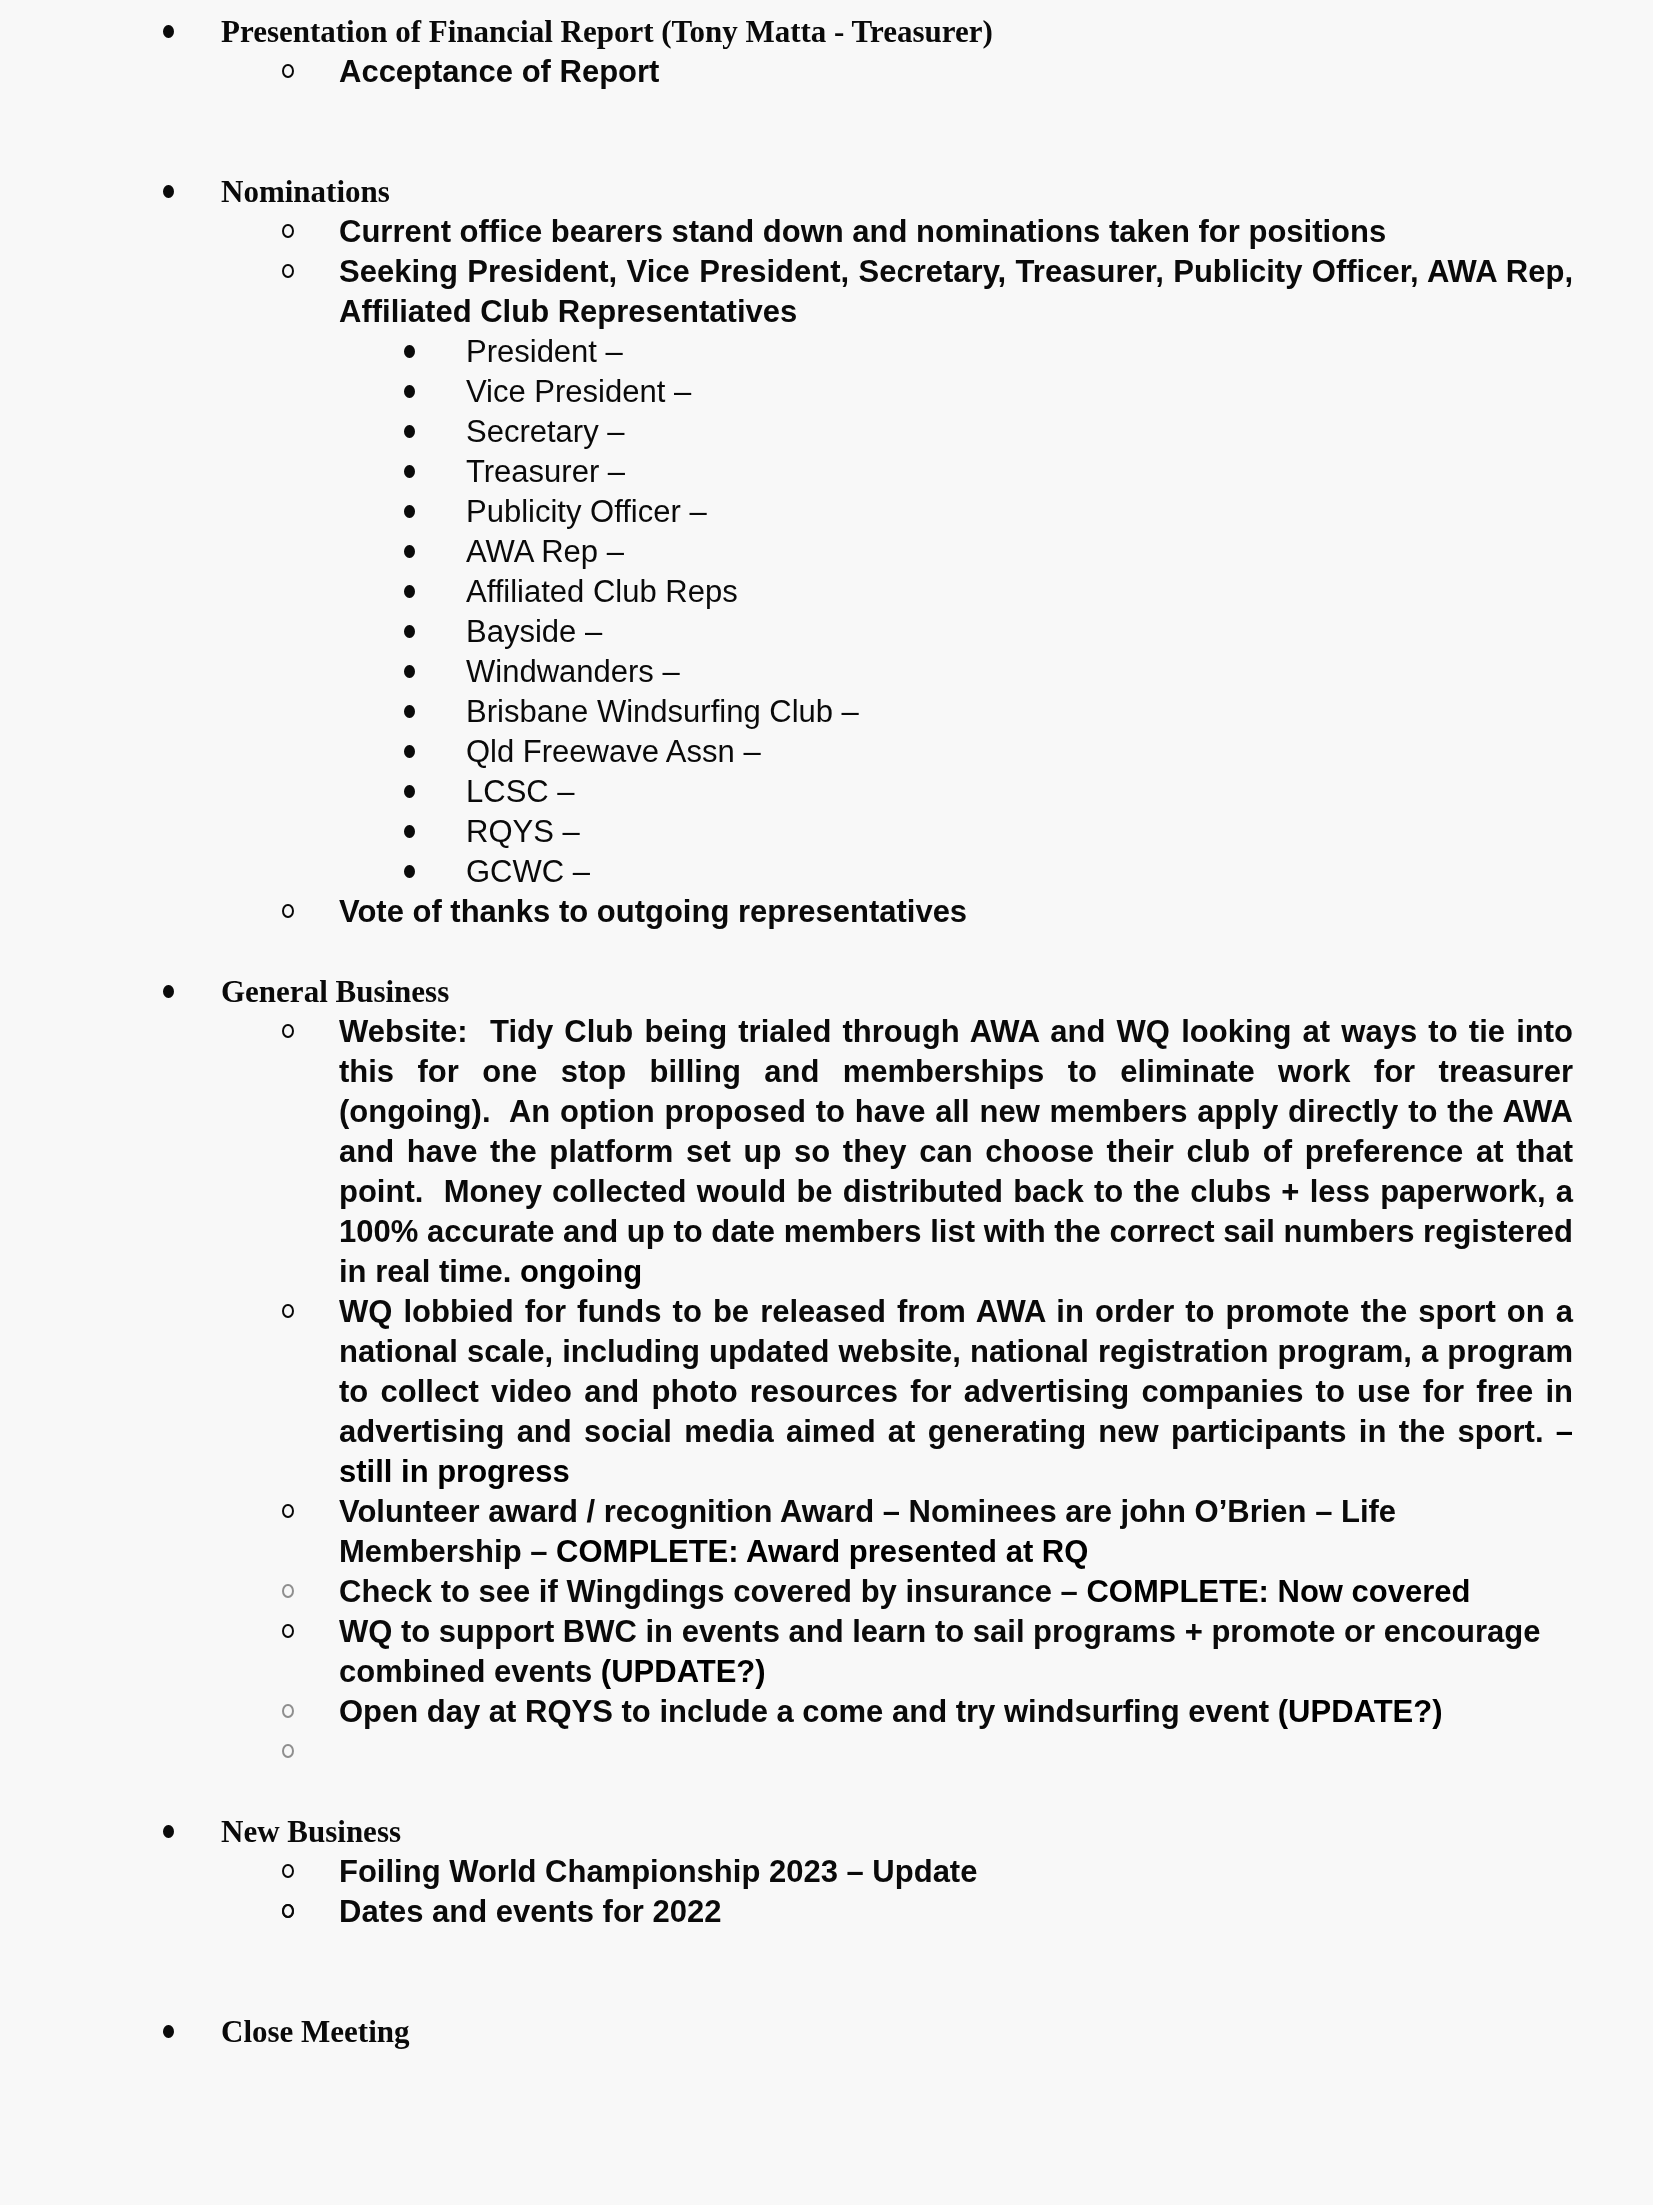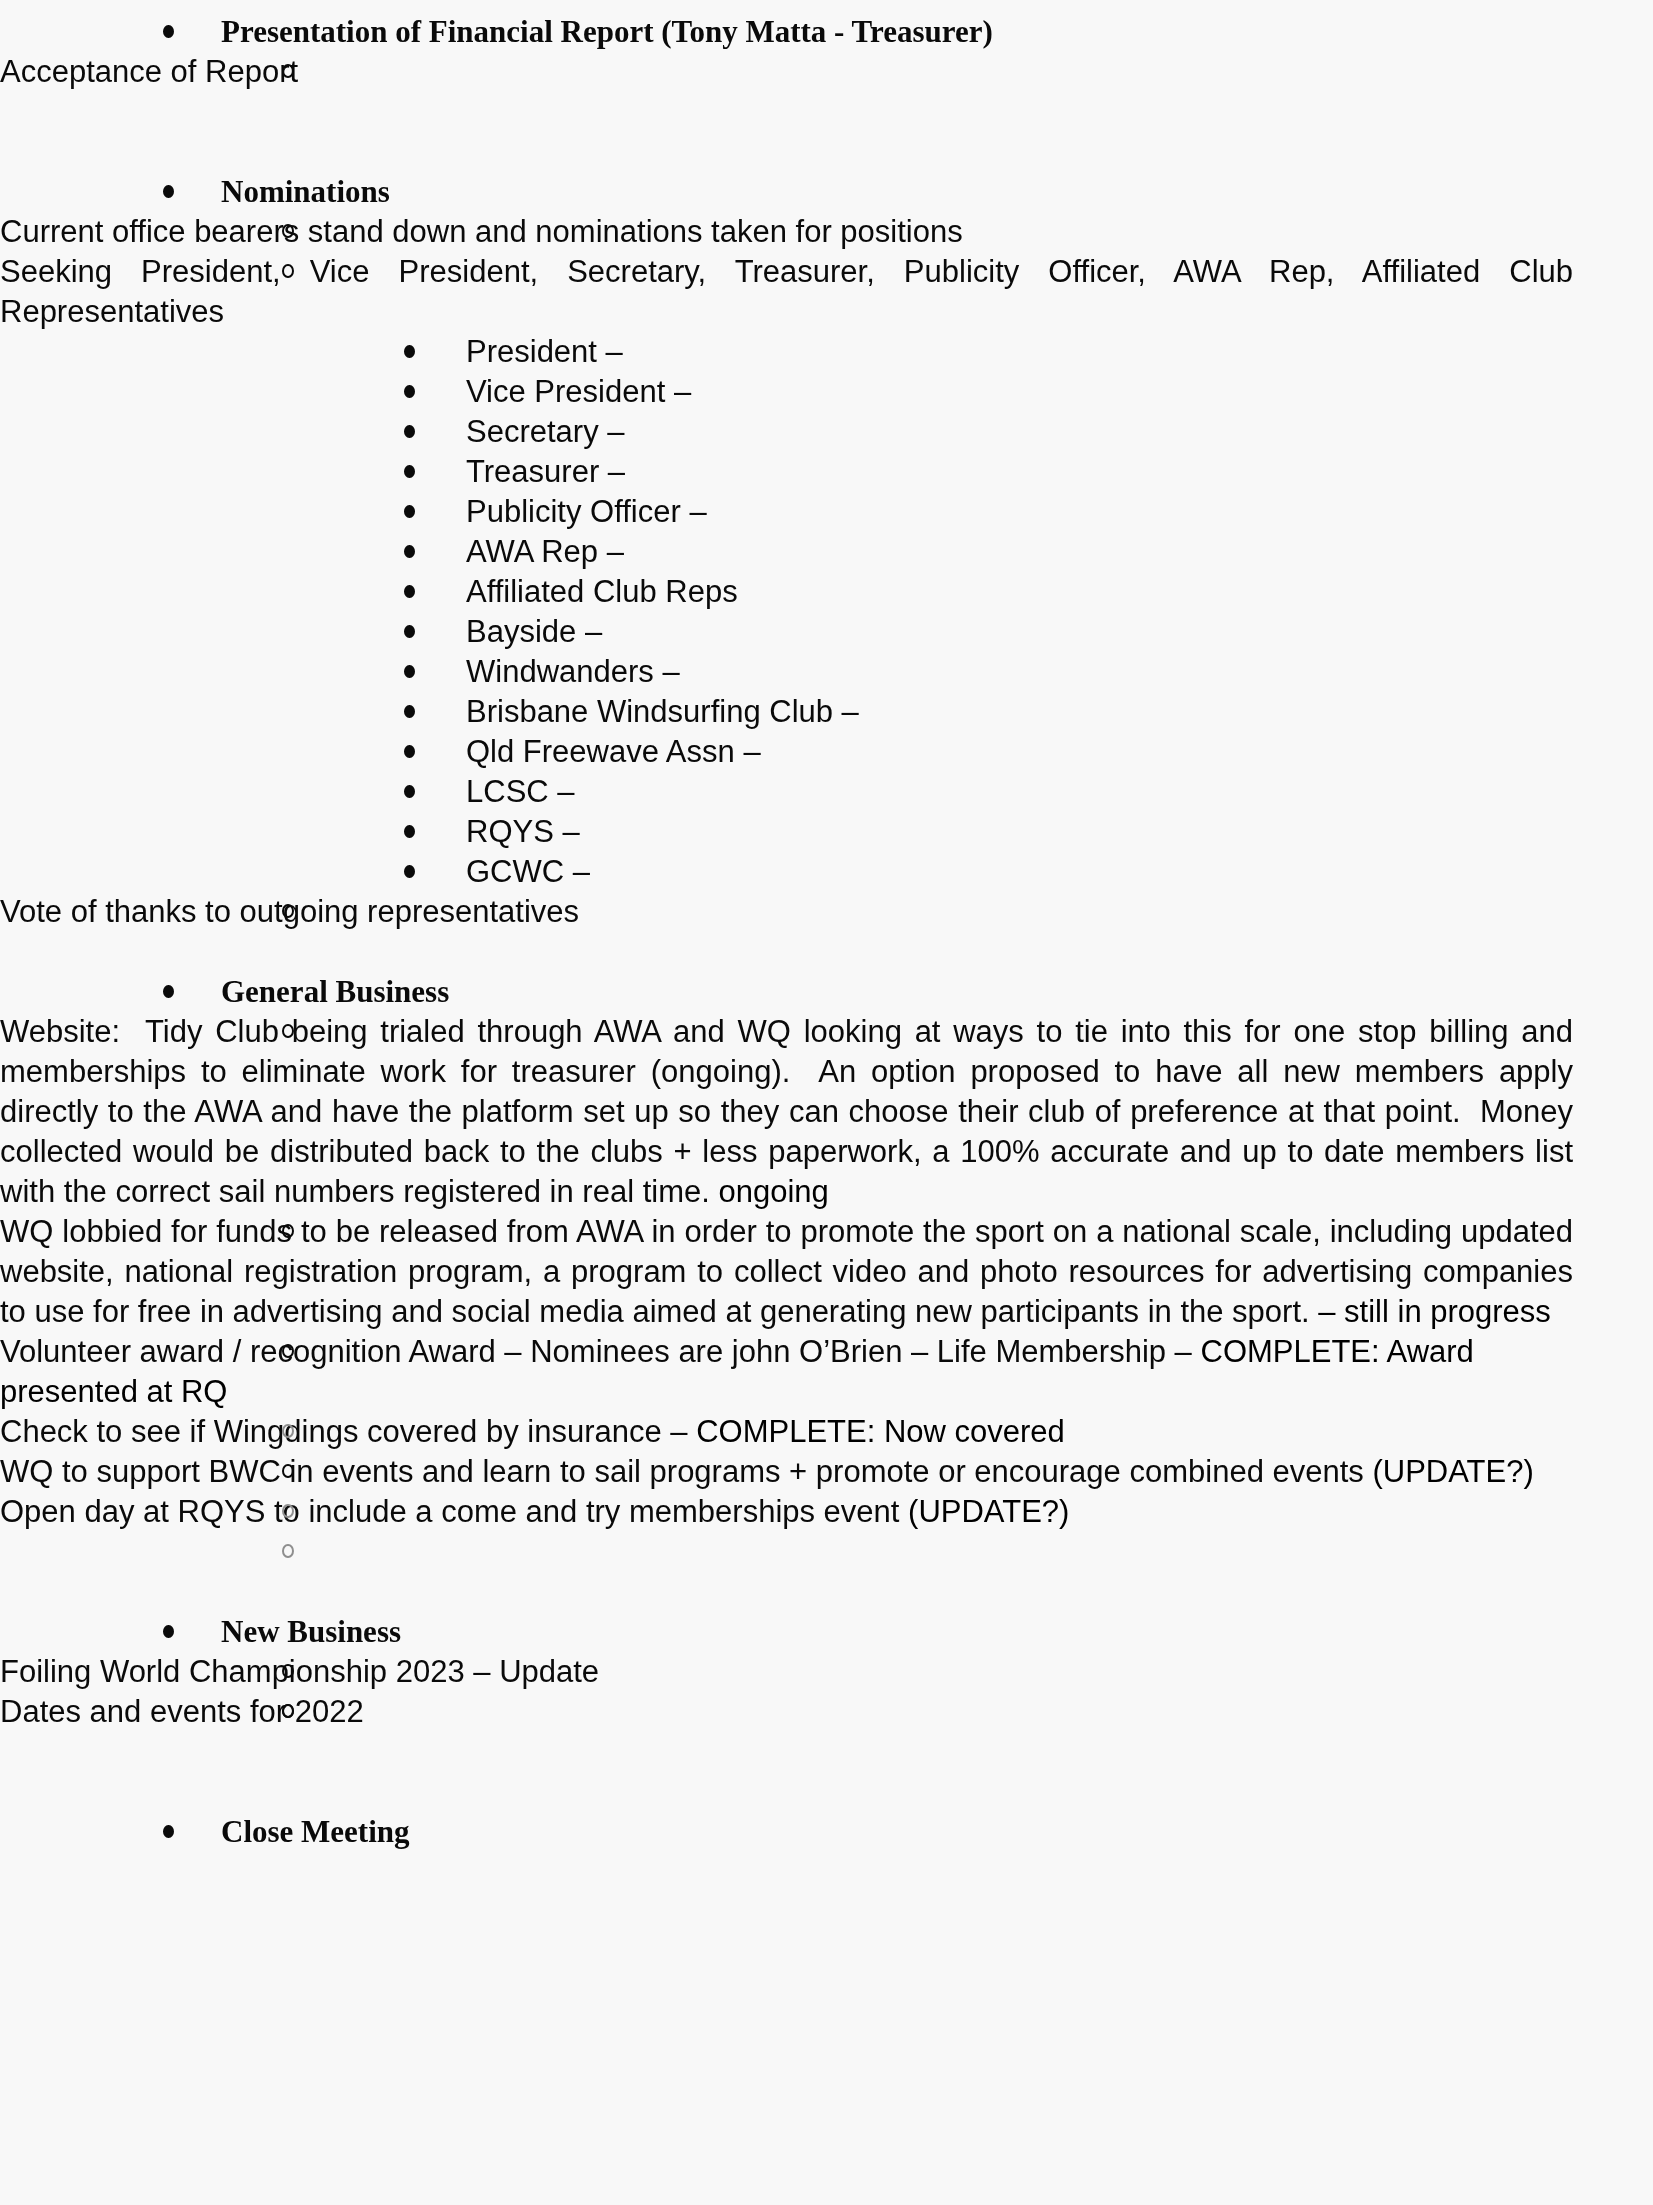--- a/index.html
+++ b/index.html
@@ -13,21 +13,21 @@
     font-family:"Liberation Sans","DejaVu Sans",sans-serif;
     font-size:31px;
     line-height:40px;
     color:#0a0a0a;
     box-sizing:border-box;
     padding-top:12.2px;
     padding-right:80px;
   }
   .row{position:relative;}
   .row.l1{padding-left:221px;font-weight:bold;font-family:Liberation Serif, serif;}
-  .row.l2{}
+  .row.l2{padding-left:339px;font-weight:bold;}
   .row.l3{padding-left:466px;}
   .row.just{text-align:justify;}
   .sp{height:40px;}
   .sp2{height:80px;}
   
   .bul{position:absolute;display:block;}
   .dot{width:10.6px;height:13px;border-radius:50%;background:currentColor;top:13px;}
   .l1 .dot{left:163px;}
   .l3 .dot{left:404px;}
   .ring{width:12.2px;height:14.6px;border:2px solid currentColor;border-radius:50%;left:282px;top:11.4px;box-sizing:border-box;background:transparent;}
@@ -146,21 +146,21 @@
   <div class="row l2 gbul">
     <span class="bul ring"></span>
     <span>Check to see if Wingdings covered by insurance –</span><span class="gray"> COMPLETE: Now covered</span>
   </div>
   <div class="row l2">
     <span class="bul ring"></span>
     <span>WQ to support BWC in events and learn to sail programs + promote or encourage combined events </span><span class="gray">(UPDATE?)</span>
   </div>
   <div class="row l2 gbul">
     <span class="bul ring"></span>
-    <span>Open day at RQYS to include a come and try memberships event </span><span class="gray">(UPDATE?)</span>
+    <span>Open day at RQYS to include a come and try windsurfing event </span><span class="gray">(UPDATE?)</span>
   </div>
   <div class="row l2 gbul">
     <span class="bul ring"></span>
     <span></span>
   </div>
 
   <div class="sp2"></div>
 
   <div class="row l1">
     <span class="bul dot"></span>

